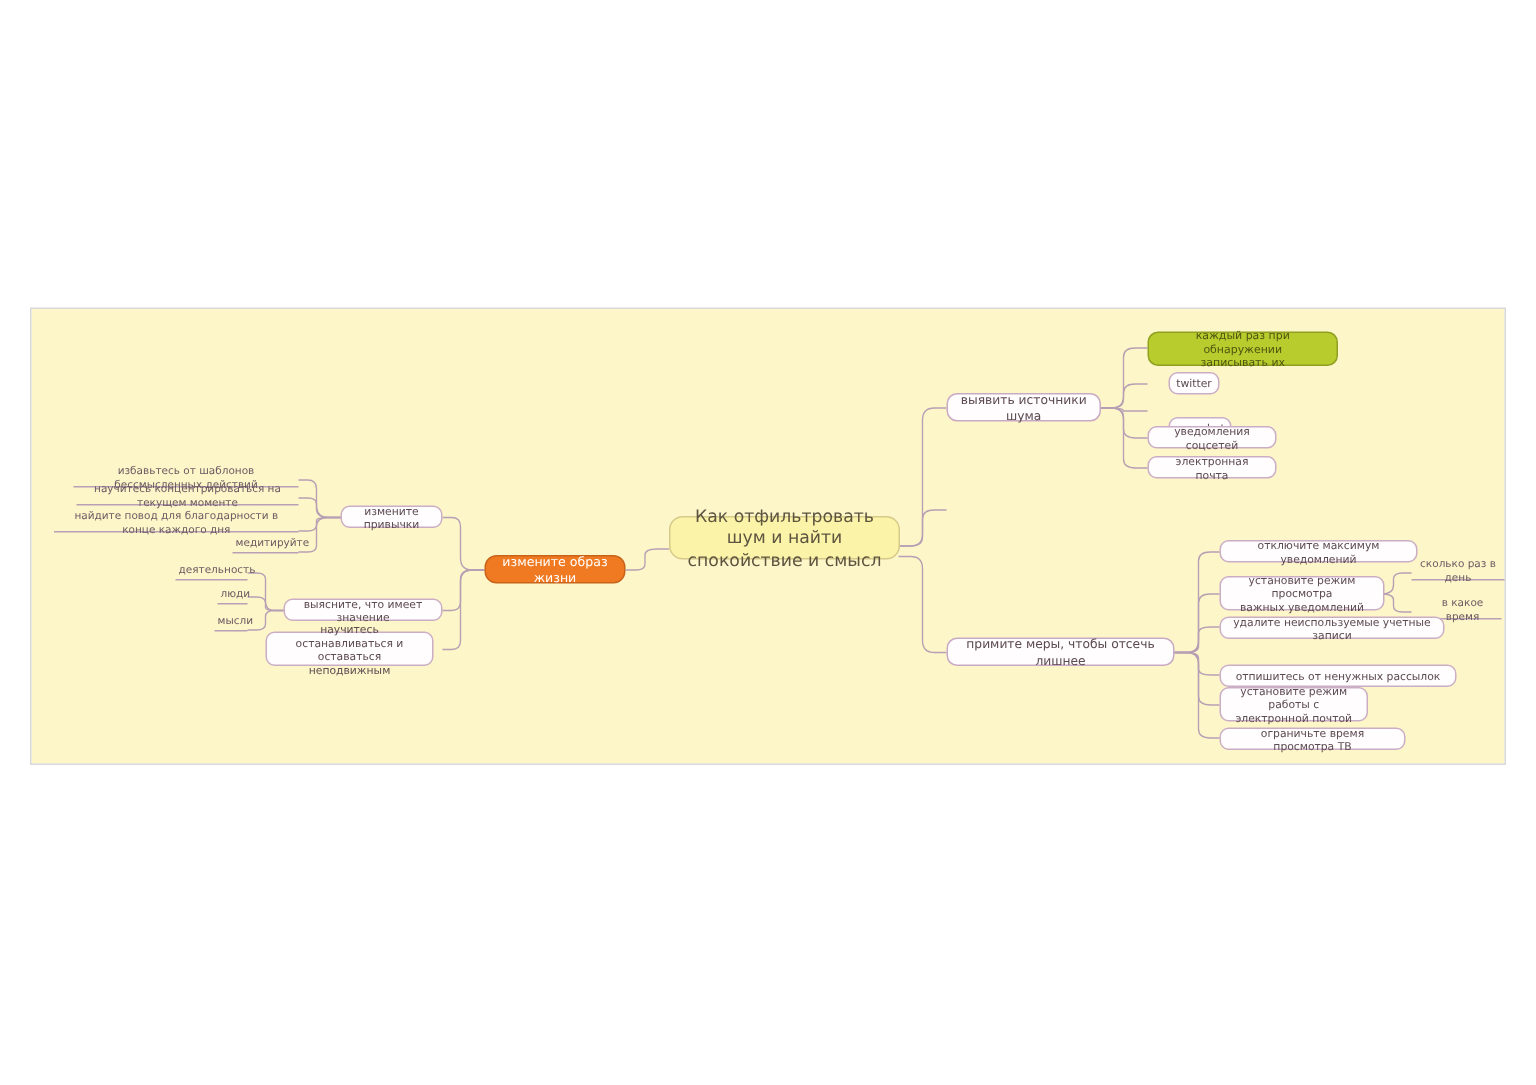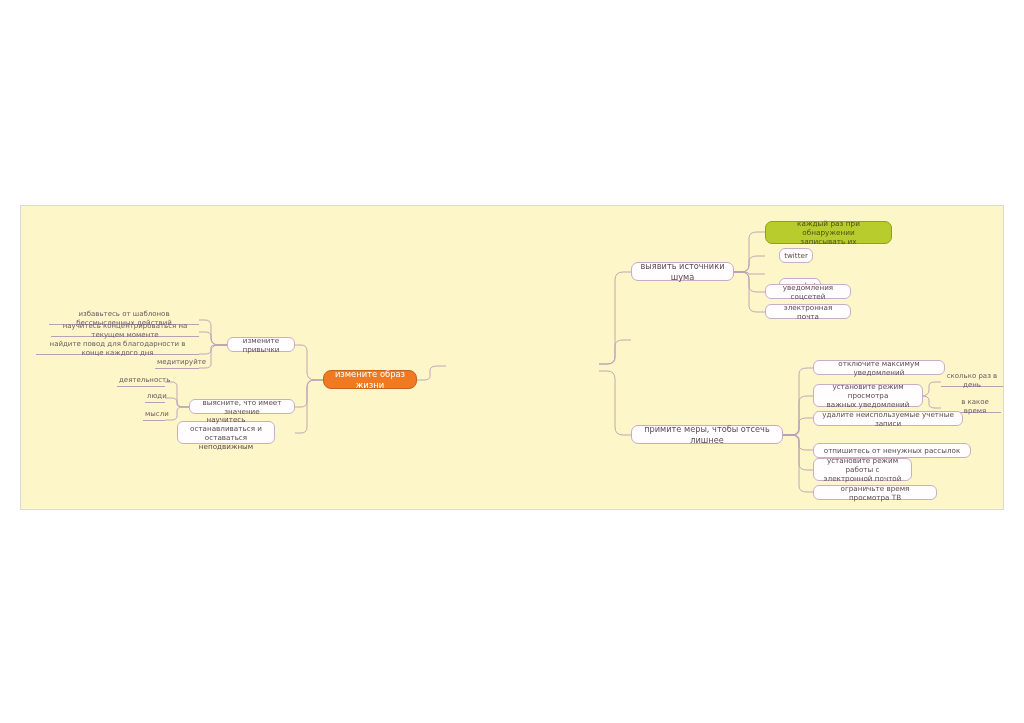--- a/index.html
+++ b/index.html
@@ -129,20 +129,22 @@
       <path d="M 206 139 L 198 139 Q 190 139 190 133 L 190 130 Q 190 126 184 126 L 178 126"></path>
       <path d="M 206 139 L 198 139 Q 190 139 190 141 L 190 144 Q 190 148 184 148 L 178 148"></path>
       <path d="M 206 139 L 198 139 Q 190 139 190 145 L 190 158 Q 190 162 184 162 L 178 162"></path>
 
       <path d="M 168 201 L 162 201 Q 156 201 156 195 L 156 180 Q 156 176 150 176 L 144 176"></path>
       <path d="M 168 201 L 162 201 Q 156 201 156 199 L 156 196 Q 156 192 150 192 L 144 192"></path>
       <path d="M 168 201 L 162 201 Q 156 201 156 205 L 156 210 Q 156 214 150 214 L 144 214"></path>
     </g>
   </svg>
 
+  <div class="node-text n-central" style="left:425px; top:138px; width:154px; height:29px;">Как отфильтровать шум и найти
+спокойствие и смысл</div>
 
   <div class="node-text n-main" style="left:610px; top:56px; width:103px; height:19px;">выявить источники шума</div>
 
   <div class="node-text n-green" style="left:744px; top:15px; width:127px; height:23px;">каждый раз при обнаружении
 записывать их</div>
 
   <div class="node-text n-leaf" style="left:758px; top:42px; width:34px; height:15px;">twitter</div>
 
   <div class="node-text n-leaf" style="left:758px; top:72px; width:42px; height:15px;">snapchat</div>
 
@@ -184,16 +186,16 @@
   <div class="node-text n-bare" style="left:134px; top:152px; width:44px; height:11px; justify-content:flex-start;">медитируйте</div>
 
   <div class="node-text n-leaf" style="left:168px; top:193px; width:106px; height:15px;">выясните, что имеет значение</div>
 
   <div class="node-text n-bare" style="left:96px; top:170px; width:48px; height:11px; justify-content:flex-start;">деятельность</div>
 
   <div class="node-text n-bare" style="left:124px; top:186px; width:20px; height:11px; justify-content:flex-start;">люди</div>
 
   <div class="node-text n-bare" style="left:122px; top:204px; width:22px; height:11px; justify-content:flex-start;">мысли</div>
 
-  <div class="node-text n-leaf" style="left:156px; top:215px; width:98px; height:23px;">научитесь останавливаться и
+  <div class="node-text n-leaf" style="left:156px; top:215px; width:112px; height:23px;">научитесь останавливаться и
 оставаться неподвижным</div>
 
 </div>
 
 </body></html>

